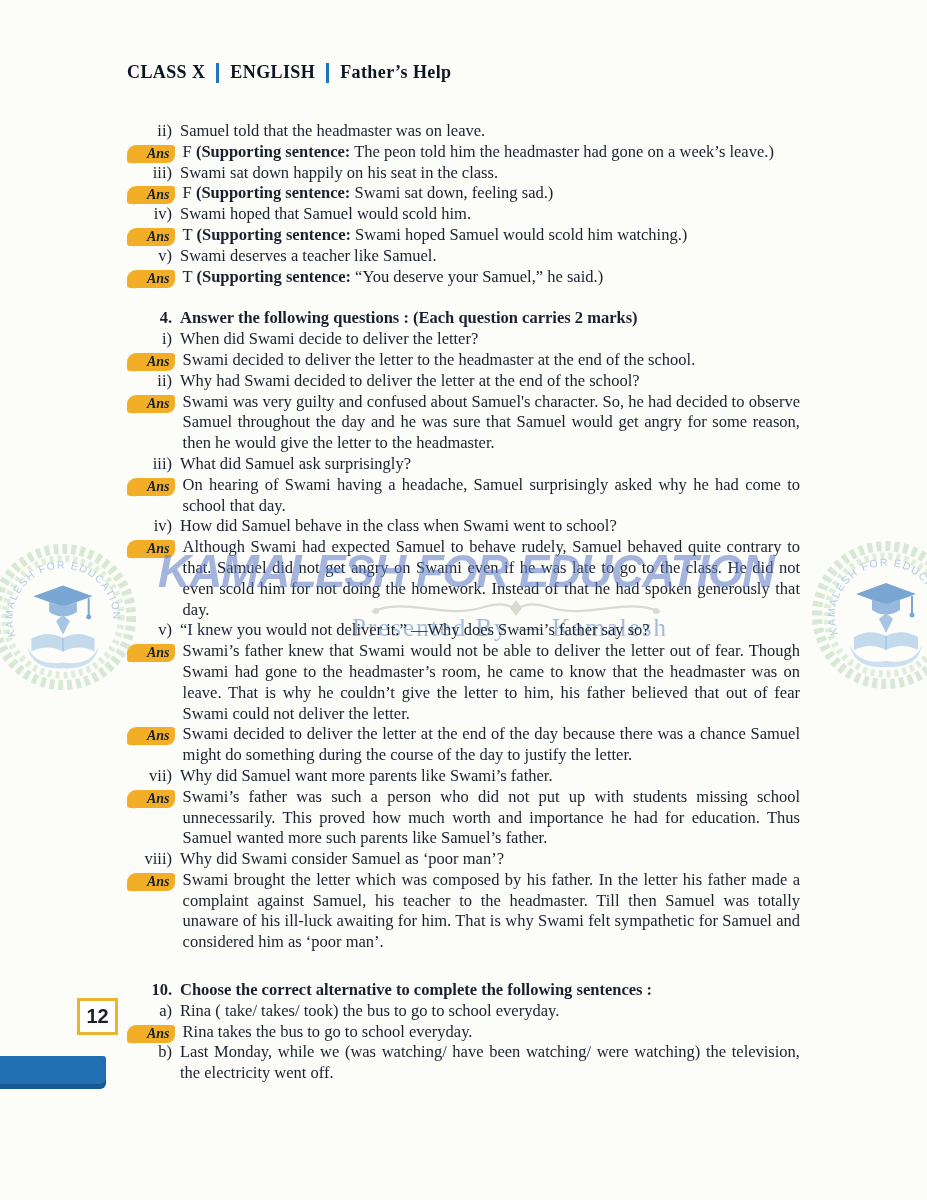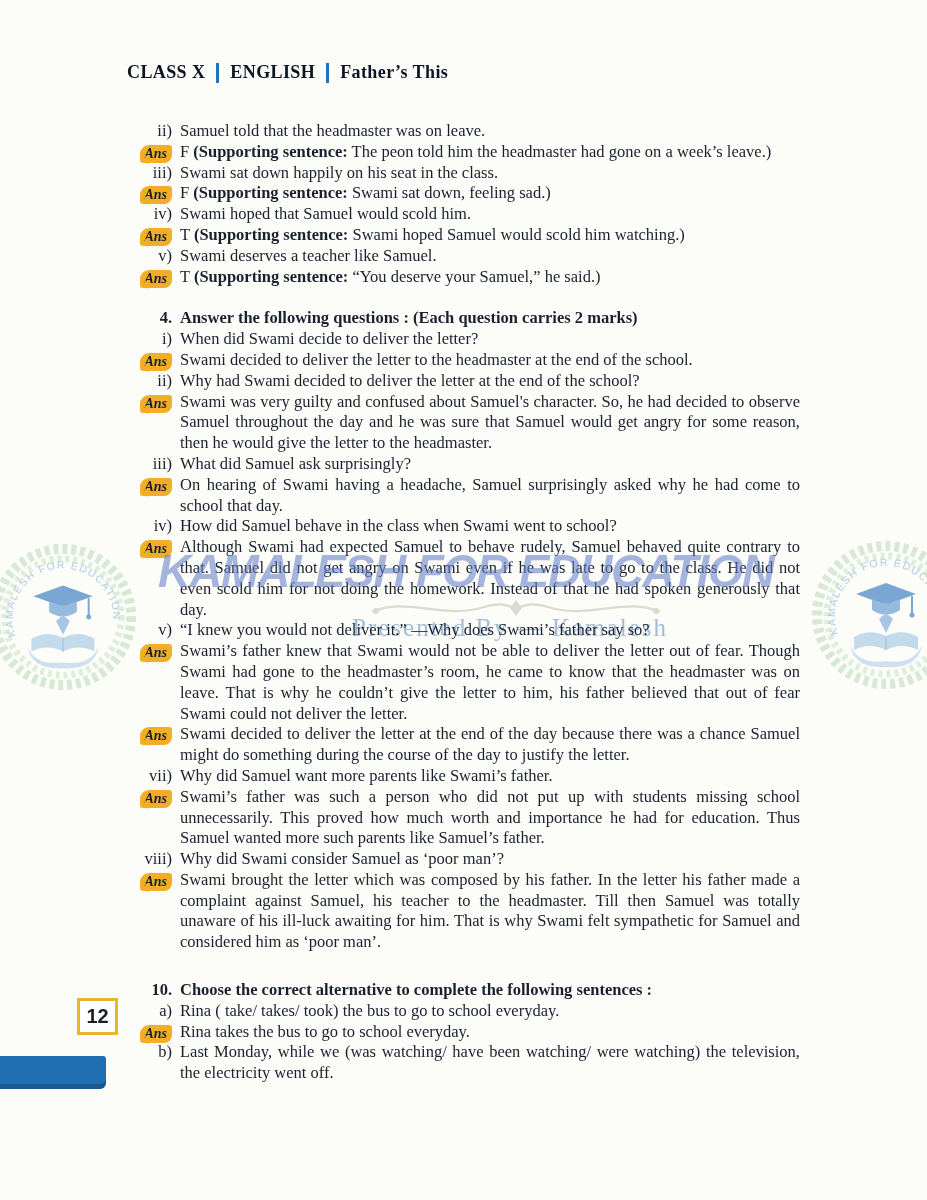--- a/index.html
+++ b/index.html
@@ -24,21 +24,21 @@
     flex:0 0 53px;box-sizing:border-box;text-align:right;padding-right:8px;
     font-size:16.5px;line-height:20.8px;white-space:nowrap;
   }
   .row-text{flex:1;margin:0;text-align:justify;font-size:16.5px;line-height:20.8px;}
   .row.heading .row-label,.row.heading .row-text{font-weight:bold;}
   .b{font-weight:bold;}
   
   .ans-badge{
     position:relative;display:inline-block;background:#f2ae27;color:#15202e;
     font-weight:bold;font-style:italic;font-size:14px;line-height:15px;
-    padding:1px 5px 2px 4px;border-radius:9px 3px 8px 3px;top:1px;
+    padding:1px 5px 2px 20px;border-radius:9px 3px 8px 3px;top:1px;
   }
   .ans-badge::after{
     content:"";position:absolute;left:2px;bottom:-6px;width:0;height:0;
     border:5px solid transparent;border-top:7px solid #f2ae27;transform:rotate(16deg);
   }
   
   .grammar-badge{margin:0 0 5px 53px;text-align:center;}
   .grammar-badge span{
     display:inline-block;background:#1e6cb4;color:#ffffff;font-weight:bold;
     font-size:16.5px;letter-spacing:.4px;padding:2px 9px 4px;
@@ -114,21 +114,21 @@
       <circle cx="290" cy="18" r="3" fill="#b9c2ad"></circle>
   </svg>
 
   <div class="wm" id="wm-presented">Presented By — Kamalesh</div>
 
   <header class="doc-header">
     <span>CLASS X</span>
     <span class="sep"></span>
     <span>ENGLISH</span>
     <span class="sep"></span>
-    <span>Father’s This</span>
+    <span>Father’s Help</span>
   </header>
 
   <main class="content">
       <section>
         <div class="row question">
           <span class="row-label">ii)</span>
           <p class="row-text"><span>Samuel told that the headmaster was on leave.</span></p>
         </div>
         <div class="row answer">
           <span class="row-label"><span class="ans-badge">Ans</span></span>

